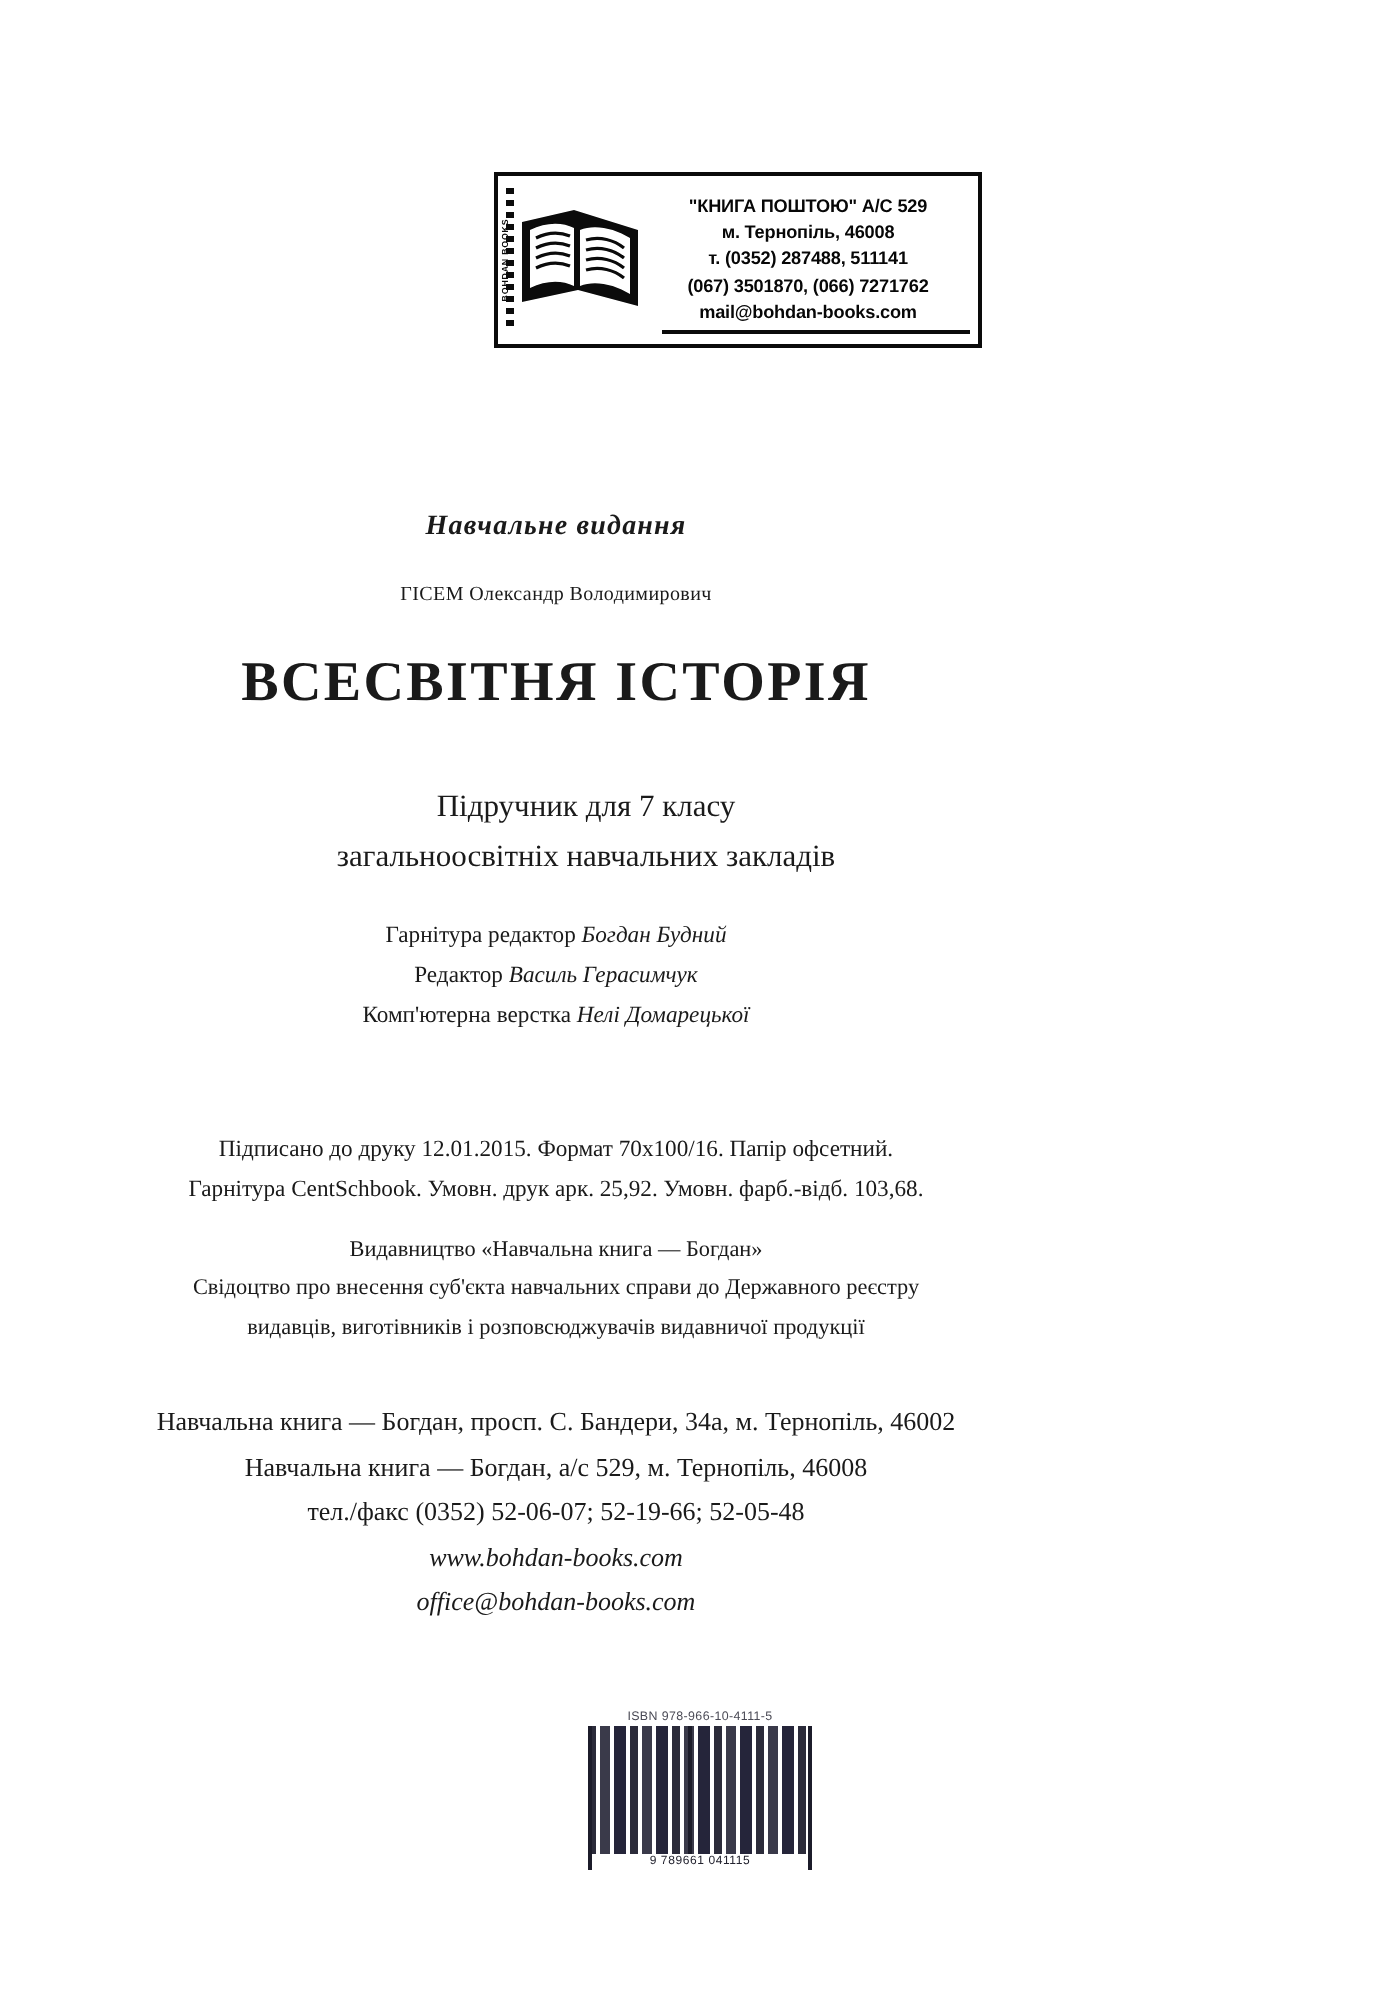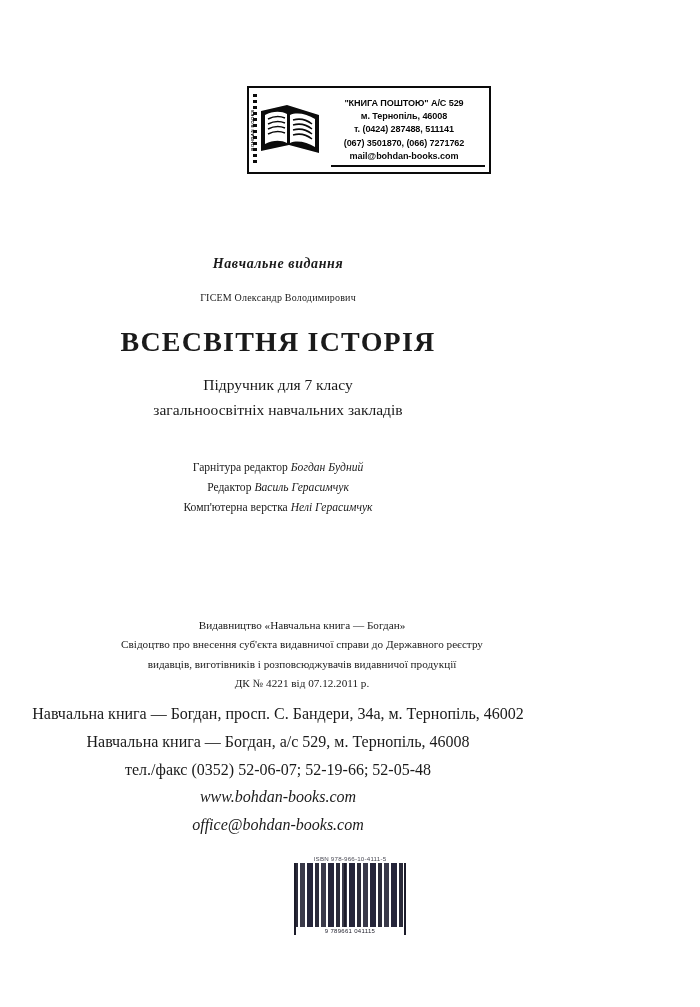--- a/index.html
+++ b/index.html
@@ -124,48 +124,48 @@
     font-size: 10px;
     letter-spacing: 0.2px;
   }
   .title {
     top: 326px;
     font-size: 28px;
     font-weight: bold;
     letter-spacing: 1.2px;
   }
   .subtitle {
-    top: 372px;
+    top: 391px;
     font-size: 15.5px;
     line-height: 1.62;
+    padding-left: 15px;
   }
 
   .credits {
     top: 458px;
     font-size: 11.6px;
     line-height: 1.72;
   }
   .credits .it { font-style: italic; }
 
   .imprint {
     top: 565px;
     font-size: 11.6px;
     line-height: 1.72;
   }
 
   .publisher {
     top: 616px;
     font-size: 11.2px;
     line-height: 1.74;
-    padding-left: 24px;
   }
 
   .address {
     top: 700px;
-    font-size: 16px;
+    font-size: 13px;
     line-height: 1.74;
   }
   .address .em {
     font-style: italic;
   }
 
   
   .barcode-wrap {
     position: absolute;
     left: 0;
@@ -255,21 +255,21 @@
         <path d="M36,19 C43,17 50,19 55,23" stroke="#111111" stroke-width="1.6" fill="none"></path>
         <path d="M36,24 C43,22 50,24 55,28" stroke="#111111" stroke-width="1.6" fill="none"></path>
         <path d="M36,29 C43,27 50,29 55,33" stroke="#111111" stroke-width="1.6" fill="none"></path>
         <path d="M36,34 C43,32 50,34 55,38" stroke="#111111" stroke-width="1.6" fill="none"></path>
         <path d="M30,13 L30,43 L33,43 L33,13 Z" fill="#111111"></path>
       </svg>
     </div>
     <div class="stamp-right">
       <div class="stamp-line">"КНИГА ПОШТОЮ" А/С 529</div>
       <div class="stamp-line">м. Тернопіль, 46008</div>
-      <div class="stamp-line">т. (0424) 287488, 511141</div>
+      <div class="stamp-line">т. (0352) 287488, 511141</div>
       <div class="stamp-line">(067) 3501870, (066) 7271762</div>
       <div class="stamp-line">mail@bohdan-books.com</div>
     </div>
     <div class="stamp-rule"></div>
   </div>
 
   <div class="block kicker">Навчальне видання</div>
   <div class="block author">ГІСЕМ Олександр Володимирович</div>
   <div class="block title">ВСЕСВІТНЯ ІСТОРІЯ</div>
   <div class="block subtitle">
@@ -281,30 +281,33 @@
     <div>
       <span>Гарнітура редактор</span>
       <span class="it">Богдан Будний</span>
     </div>
     <div>
       <span>Редактор</span>
       <span class="it">Василь Герасимчук</span>
     </div>
     <div>
       <span>Комп'ютерна верстка</span>
-      <span class="it">Нелі Герасимчук</span>
-    </div>
-  </div>
-
+      <span class="it">Нелі Домарецької</span>
+    </div>
+  </div>
+
+  <div class="block imprint">
+    <div>Підписано до друку 12.01.2015. Формат 70x100/16. Папір офсетний.</div>
+    <div>Гарнітура CentSchbook. Умовн. друк арк. 25,92. Умовн. фарб.-відб. 103,68.</div>
+  </div>
 
   <div class="block publisher">
     <div>Видавництво «Навчальна книга — Богдан»</div>
-    <div>Свідоцтво про внесення суб'єкта видавничої справи до Державного реєстру</div>
+    <div>Свідоцтво про внесення суб'єкта навчальних справи до Державного реєстру</div>
     <div>видавців, виготівників і розповсюджувачів видавничої продукції</div>
-    <div>ДК № 4221 від 07.12.2011 р.</div>
   </div>
 
   <div class="block address">
     <div>Навчальна книга — Богдан, просп. С. Бандери, 34а, м. Тернопіль, 46002</div>
     <div>Навчальна книга — Богдан, а/с 529, м. Тернопіль, 46008</div>
     <div>тел./факс (0352) 52-06-07; 52-19-66; 52-05-48</div>
     <div class="em">www.bohdan-books.com</div>
     <div class="em">office@bohdan-books.com</div>
   </div>
 

